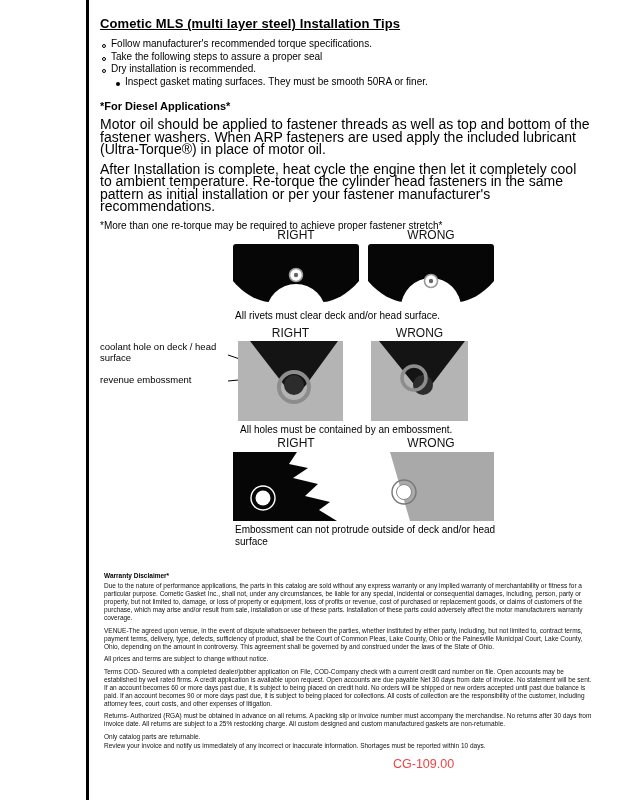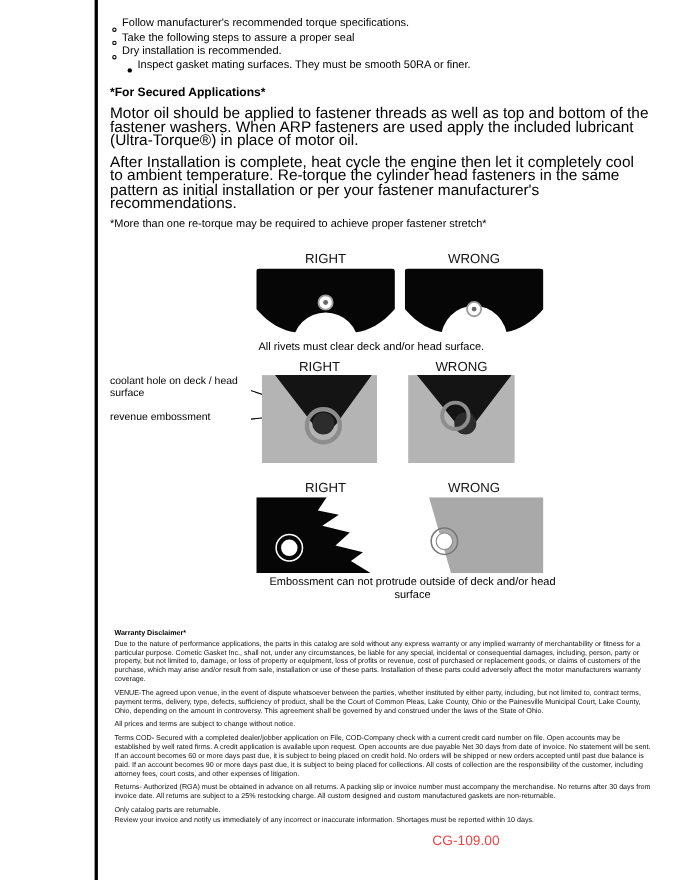--- a/index.html
+++ b/index.html
@@ -14,34 +14,34 @@
   .left-rule {
     position:absolute; left:86px; top:0; width:3px; height:800px; background:#000;
   }
   .content-top {
     position:absolute; left:100px; top:16px; width:492px;
   }
   .title {
     font-size:13px; font-weight:bold; text-decoration:underline;
     margin-bottom:7px; letter-spacing:0.1px;
   }
-  .bullet { font-size:10px; line-height:12.5px; display:flex; align-items:flex-end; }
+  .bullet { font-size:10px; line-height:12.5px; display:flex; align-items:center; }
   .bullet .marker { flex:0 0 auto; margin:4px 5px 0 2px; }
   .ring { display:inline-block; width:4px; height:4px; border:1px solid #000; border-radius:50%; }
   .dot  { display:inline-block; width:4px; height:4px; background:#000; border-radius:50%; }
   .bullet.sub { margin-left:14px; }
   .diesel-heading { font-size:11px; font-weight:bold; margin-top:12px; margin-bottom:6px; }
   .para { font-size:14px; line-height:12.5px; width:490px; margin-bottom:7px; }
   .note { font-size:10px; line-height:12.5px; margin-top:3px; }
 
   .diag-row { position:absolute; }
   .dhead { position:absolute; top:0; width:126px; text-align:center; font-size:12px; color:#111; }
   .panel { position:absolute; display:block; }
   .dcaption { position:absolute; left:2px; font-size:10px; line-height:12px; white-space:nowrap; }
-  .dcaption.wrap { white-space:normal; width:280px;text-align:center; }
+  .dcaption.wrap { white-space:normal; width:280px; }
 
   .callouts {
     position:absolute; left:100px; top:342px; width:126px;
     text-align:left; font-size:9.5px; line-height:10.5px;
   }
   .callout2 { margin-top:12px; }
   .pointer-lines { position:absolute; left:228px; top:348px; }
 
   .warranty { position:absolute; left:104px; top:572px; width:489px; }
   .warranty h3 { font-size:6.5px; font-weight:bold; margin-bottom:3px; }
@@ -51,41 +51,42 @@
   .footer-code { position:absolute; left:393px; top:757px; font-size:12.5px; color:#ef4444; }
 </style>
 </head>
 <body>
 
 <div>
 
   <div class="left-rule"></div>
 
   <div class="content-top">
+    <h1 class="title">Cometic MLS (multi layer steel) Installation Tips</h1>
 
     <div>
       <div class="bullet">
         <span class="marker ring"></span>
         <span>Follow manufacturer's recommended torque specifications.</span>
       </div>
       <div class="bullet">
         <span class="marker ring"></span>
         <span>Take the following steps to assure a proper seal</span>
       </div>
       <div class="bullet">
         <span class="marker ring"></span>
         <span>Dry installation is recommended.</span>
       </div>
       <div class="bullet sub">
         <span class="marker dot"></span>
         <span>Inspect gasket mating surfaces.  They must be smooth 50RA or finer.</span>
       </div>
     </div>
 
-    <h2 class="diesel-heading">*For Secured Applications*</h2>
+    <h2 class="diesel-heading">*For Diesel Applications*</h2>
     <p class="para">Motor oil should be applied to fastener threads as well as top and bottom of the fastener washers. When ARP fasteners are used apply the included lubricant (Ultra-Torque®) in place of motor oil.</p>
     <p class="para">After Installation is complete, heat cycle the engine then let it completely cool to ambient temperature. Re-torque the cylinder head fasteners in the same pattern as initial installation or per your fastener manufacturer's recommendations.</p>
     <p class="note">*More than one re-torque may be required to achieve proper fastener stretch*</p>
   </div>
 
   <div class="diag-row" style="left:233px; top:228px; width:262px; height:98px;">
     <div class="dhead" style="left:0;">RIGHT</div>
     <div class="dhead" style="left:135px;">WRONG</div>
     <svg class="panel" style="left:0; top:16px;" width="126" height="59" viewBox="0 0 126 59">
       <path d="M3,0 H123 C125,0 126,1 126,3 V37 C114,51 101,57 91,58 H35 C25,57 12,51 0,37 V3 C0,1 1,0 3,0 Z" fill="#060606"></path>
@@ -119,20 +120,21 @@
       <path d="M12,0 H100 L68,44 C61,53 50,53 46,44 Z" fill="#141414"></path>
       <circle cx="56" cy="46" r="15" fill="none" stroke="#8d8d8d" stroke-width="4"></circle>
       <circle cx="56" cy="44" r="10" fill="#2c2c2c"></circle>
     </svg>
     <svg class="panel" style="left:133px; top:15px;" width="97" height="80" viewBox="0 0 97 80">
       <rect width="97" height="80" fill="#b4b4b4"></rect>
       <path d="M8,0 H94 L62,42 C56,51 46,51 42,42 Z" fill="#141414"></path>
       <circle cx="52" cy="44" r="10" fill="#2c2c2c"></circle>
       <circle cx="43" cy="37" r="12" fill="none" stroke="#8d8d8d" stroke-width="3.5"></circle>
     </svg>
+    <div class="dcaption" style="top:98px;">All holes must be contained by an embossment.</div>
   </div>
 
   <div class="diag-row" style="left:233px; top:436px; width:262px; height:116px;">
     <div class="dhead" style="left:0;">RIGHT</div>
     <div class="dhead" style="left:135px;">WRONG</div>
     <svg class="panel" style="left:0; top:16px;" width="126" height="69" viewBox="0 0 126 69">
       <path d="M0,0 H64 L56,12 L75,16 L60,26 L85,32 L72,44 L97,50 L86,58 L104,69 H0 Z" fill="#060606"></path>
       <circle cx="30" cy="46" r="12" fill="none" stroke="#ffffff" stroke-width="1.4"></circle>
       <circle cx="30" cy="46" r="7.5" fill="#ffffff"></circle>
     </svg>

